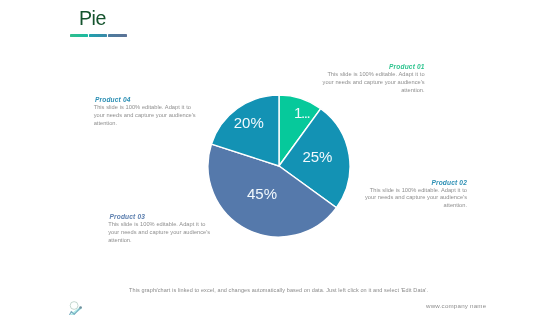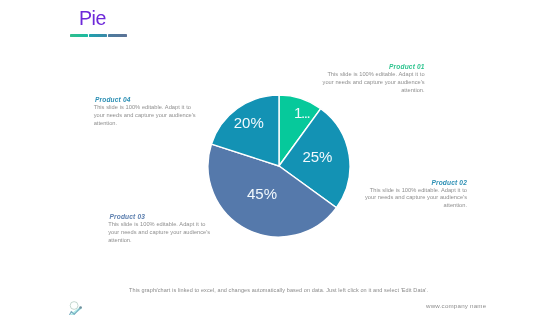--- a/index.html
+++ b/index.html
@@ -1,21 +1,21 @@
 <!DOCTYPE html>
 <html><head>
 <meta charset="utf-8">
 <style>
   html,body{margin:0;padding:0;}
   body{width:560px;height:315px;background:#ffffff;overflow:hidden;
        font-family:"Liberation Sans",sans-serif;-webkit-font-smoothing:antialiased;}
   .slide{position:relative;width:560px;height:315px;background:#fff;}
 
   
-  .title{position:absolute;left:78.9px;top:10.5px;font-size:19.6px;color:#6d28d9;
+  .title{position:absolute;left:78.9px;top:10.5px;font-size:19.6px;color:#14532d;
          letter-spacing:-0.35px;line-height:14.5px;}
   .dashes{position:absolute;left:69.9px;top:33.8px;display:flex;gap:1px;}
   .dash{height:3.0px;border-radius:0.4px;}
   .d1{width:18px;background:linear-gradient(90deg,#31bf8d 0%,#1bb9a2 100%);}
   .d2{width:17.8px;background:linear-gradient(90deg,#1fa2ad 0%,#3b87a8 100%);}
   .d3{width:19px;background:linear-gradient(90deg,#4b7c9f 0%,#5c7296 100%);}
 
   
   .pie-wrap{position:absolute;left:208.2px;top:95.2px;width:142px;height:142px;}
   .pie-wrap svg{display:block;}

